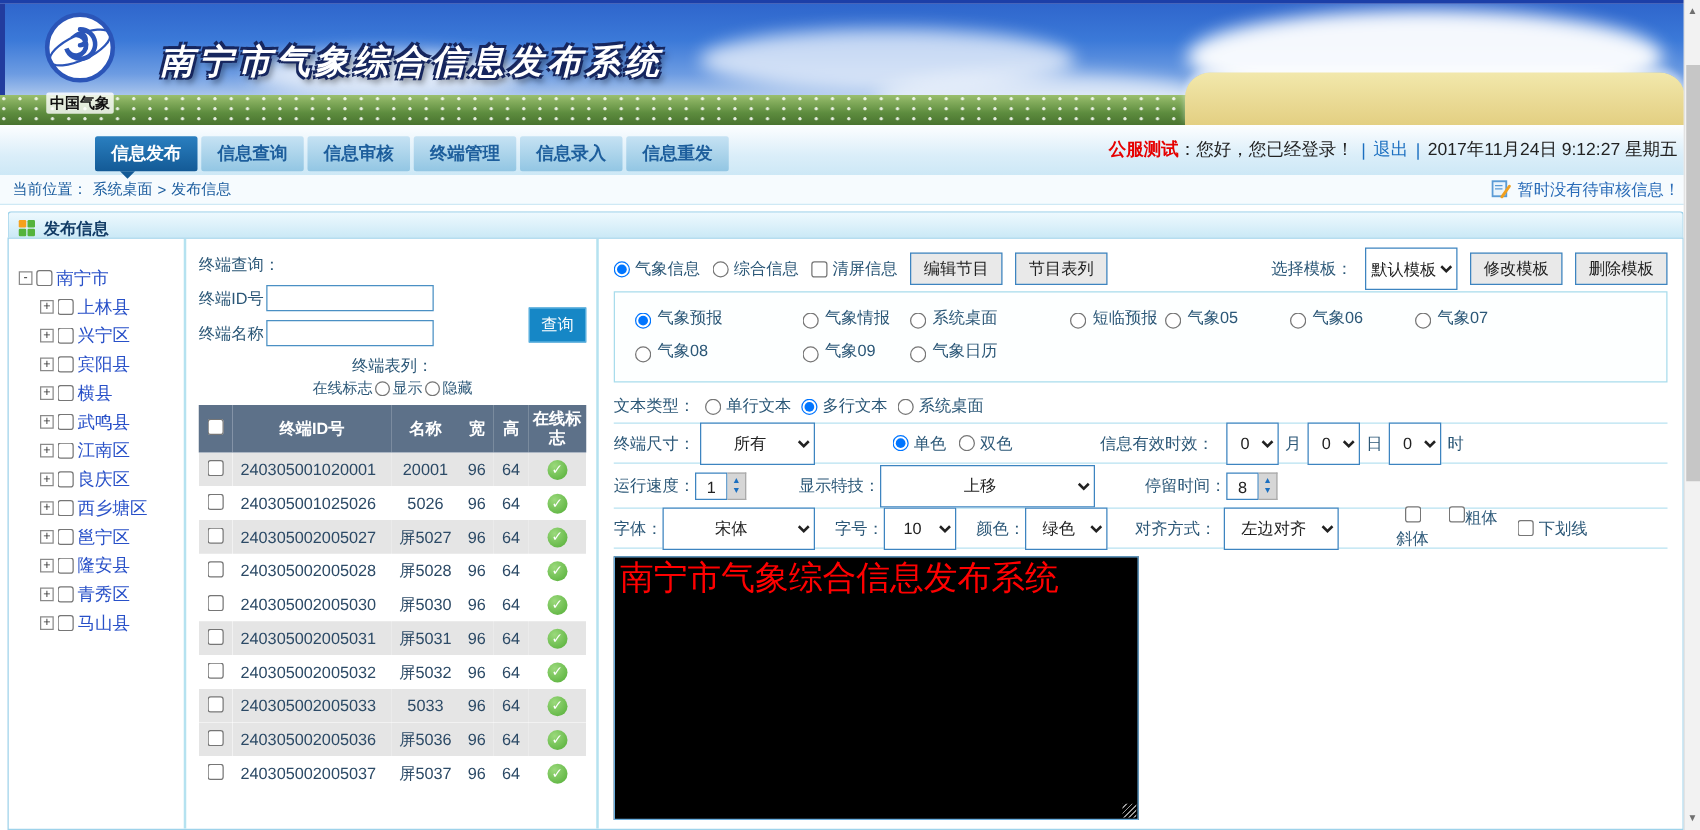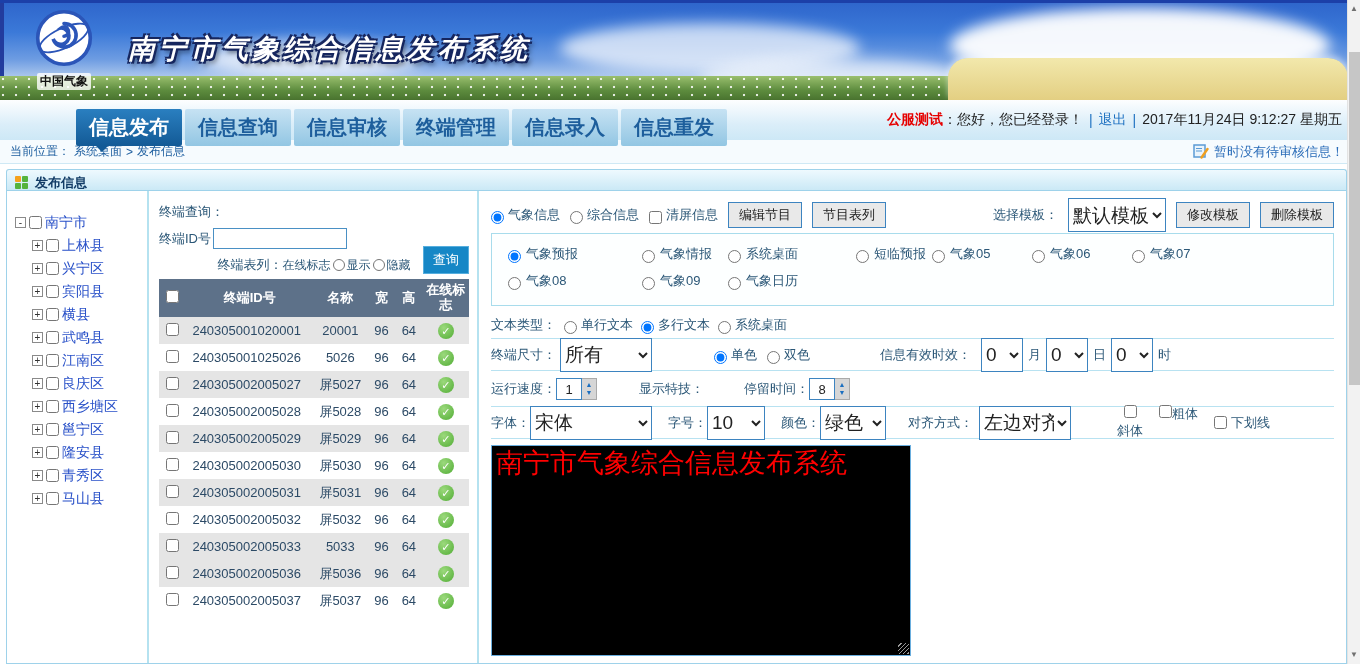--- a/index.html
+++ b/index.html
@@ -25,21 +25,21 @@
   .logo-wrap { position:absolute; left:26px; top:6px; width:76px; text-align:center; z-index:3; }
   .logo-caption { margin-top:2px; font-size:12px; font-weight:bold; color:#111;
     background:rgba(255,255,255,.8); border-radius:2px; display:inline-block; padding:0 3px; }
   .page-title { position:absolute; left:128px; top:28px; z-index:3; font-size:27px; font-weight:bold;
     font-style:italic; color:#fff; letter-spacing:4px;
     text-shadow:2px 2px 0 #16265e,-2px -2px 0 #16265e,2px -2px 0 #16265e,-2px 2px 0 #16265e,3px 4px 5px rgba(0,0,0,.55); }
 
   
   .navbar { position:relative; height:40px; background:linear-gradient(180deg,#fdfeff,#dbeef9 60%,#cde8f6); }
   .nav-tabs { position:absolute; left:76px; top:9px; display:flex; gap:3px; }
-  .tab { padding:5px 13px; font-size:20px; font-weight:bold; color:#1d5e9c; cursor:pointer;
+  .tab { padding:5px 13px; font-size:14px; font-weight:bold; color:#1d5e9c; cursor:pointer;
     background:linear-gradient(180deg,#c6e2f3,#92c6e3); border-radius:2px; white-space:nowrap; }
   .tab.active { background:linear-gradient(180deg,#2a7fc0,#135a96); color:#fff; position:relative; }
   .tab.active::after { content:''; position:absolute; left:20px; bottom:-6px;
     border:6px solid transparent; border-top:6px solid #135a96; border-bottom:0; }
   .userbar { position:absolute; right:18px; top:0; height:40px; display:flex; align-items:center;
     font-size:14px; color:#222; white-space:nowrap; }
   .user-red { color:#e60000; font-weight:bold; }
   .sep { color:#1b6fc0; margin:0 6px; }
   .logout { color:#1b6fc0; cursor:pointer; text-decoration:none; }
 
@@ -67,45 +67,45 @@
   .expander { width:11px; height:11px; flex:none; border:1px solid #8a8a8a; background:#fff;
     font-size:10px; line-height:9px; text-align:center; color:#333; cursor:pointer; }
   .tree-item input[type=checkbox] { width:13px; height:13px; flex:none; }
 
   .col-term { width:330px; flex:none; border-right:2px solid #b5e2f0; padding:12px 8px 0 10px;
     position:relative; overflow:hidden; font-size:13px; color:#2b5777; }
   .trow { display:flex; align-items:center; margin-bottom:7px; }
   .trow input[type=text] { height:21px; width:134px; border:1px solid #4a90c4; margin-left:2px; font-size:13px; padding:0 3px; }
   .query-btn { position:absolute; right:8px; top:55px; background:#1687c6; color:#fff;
     border:1px solid #56aede; padding:4px 9px; font-size:13px; cursor:pointer; }
-  .flag-row { display:flex; align-items:center; justify-content:center; margin:6px 0 5px; }
+  .flag-row { display:flex; align-items:center; justify-content:flex-end; margin:6px 0 5px;flex-direction:column; }
   .flag-right { display:flex; align-items:center; gap:2px; font-size:12px; }
   .flag-right input { width:12px; height:12px; }
   table.term-table { width:100%; border-collapse:collapse; font-size:13px; table-layout:fixed; }
   .term-table th { background:#5d7189; color:#fff; font-weight:bold; height:38px; line-height:1.15;
     font-size:13px; padding:0; }
   .term-table th:nth-child(1){width:26px;} .term-table th:nth-child(2){width:120px;}
   .term-table th:nth-child(3){width:52px;} .term-table th:nth-child(4){width:26px;}
   .term-table th:nth-child(5){width:26px;} .term-table th:nth-child(6){width:44px;}
   .term-table td { height:27px; text-align:center; color:#2c4a66; padding:0; overflow:hidden; white-space:nowrap; }
   .term-table tr.alt { background:#e5e5e5; }
   .term-table td.id { text-align:left; padding-left:6px; }
   .ok-icon { display:inline-block; width:16px; height:16px; border-radius:50%;
     background:radial-gradient(circle at 35% 30%,#9bd97c,#52ad35); color:#fff; font-size:11px;
     line-height:16px; font-weight:bold; }
   .ok-icon::before { content:'✓'; }
 
   .col-form { flex:1; padding:8px 12px 0 12px; font-size:13px; color:#2b5777; overflow:hidden; }
   .frow { display:flex; align-items:center; white-space:nowrap; }
-  .frow label { display:flex; align-items:flex-end; gap:4px; }
+  .frow label { display:flex; align-items:center; gap:4px; }
   .frow input[type=radio], .frow input[type=checkbox], .cat input[type=radio] { width:13px; height:13px; }
   .rowA { height:32px; gap:10px; }
   .btn-gray { background:#e9e9e9; border:1px solid #3d84c0; padding:3px 10px; font-size:13px; color:#222; cursor:pointer; }
   .spacer { flex:1; }
-  select { border:1px solid #3d84c0; height:34px; font-size:19px; background:#fff; color:#222; }
+  select { border:1px solid #3d84c0; height:34px; font-size:13px; background:#fff; color:#222;text-align:center; }
   .cat-box { border:1px solid #a8dcec; margin:2px 0 6px; padding:11px 8px 15px 16px; background:#fdffff; }
   .cat-row { display:flex; margin-bottom:9px; }
   .cat-row:last-child { margin-bottom:0; }
   .cat { display:flex; align-items:flex-end; gap:5px; flex:none; }
   .rowC { height:27px; gap:8px; border-bottom:1px solid #b8e2f1; }
   .rowD { height:32px; border-bottom:1px solid #b8e2f1; }
   .rowE { height:36px; border-bottom:1px solid #b8e2f1; }
   .rowF { height:32px; border-bottom:1px solid #b8e2f1; }
   .spin { display:flex; align-items:center; }
   .spin .num { width:26px; height:22px; border:1px solid #3d84c0; text-align:center; line-height:22px; color:#222; background:#fff; }
@@ -263,20 +263,24 @@
   </div>
 
   <div class="col-term">
     <div class="trow">
       <span>终端查询：</span>
     </div>
     <div class="trow">
       <span>终端ID号</span>
       <input type="text" style="">
     </div>
+    <div class="trow">
+      <span>终端名称</span>
+      <input type="text" style="">
+    </div>
     <button class="query-btn">查询</button>
     <div class="flag-row">
       <span>终端表列：</span>
       <span class="flag-right">
         <span>在线标志</span>
         <input type="radio" name="flag" style="">
         <span>显示</span>
         <input type="radio" name="flag" style="">
         <span>隐藏</span>
       </span>
@@ -318,28 +322,20 @@
             <td><span class="ok-icon"></span></td>
           </tr>
           <tr>
             <td><input type="checkbox" style=""></td>
             <td class="id">240305002005028</td>
             <td>屏5028</td>
             <td>96</td>
             <td>64</td>
             <td><span class="ok-icon"></span></td>
           </tr>
-          <tr class="alt">
-            <td><input type="checkbox" style=""></td>
-            <td class="id">240305002005029</td>
-            <td>屏5029</td>
-            <td>96</td>
-            <td>64</td>
-            <td><span class="ok-icon"></span></td>
-          </tr>
           <tr>
             <td><input type="checkbox" style=""></td>
             <td class="id">240305002005030</td>
             <td>屏5030</td>
             <td>96</td>
             <td>64</td>
             <td><span class="ok-icon"></span></td>
           </tr>
           <tr class="alt">
             <td><input type="checkbox" style=""></td>
@@ -494,20 +490,21 @@
         </span>
     </div>
 
     <div class="frow rowE">
       <span>运行速度：</span>
       <span class="spin">
         <span class="num">1</span>
         <span class="stepper">▲<br>▼</span>
       </span>
       <span style="margin-left:42px;">显示特技：</span>
+      <select style="width:172px;"><option>上移</option></select>
       <span style="margin-left:40px;">停留时间：</span>
       <span class="spin">
         <span class="num">8</span>
         <span class="stepper">▲<br>▼</span>
       </span>
     </div>
 
     <div class="frow rowF">
       <span>字体：</span>
       <select style="width:122px;"><option>宋体</option></select>

